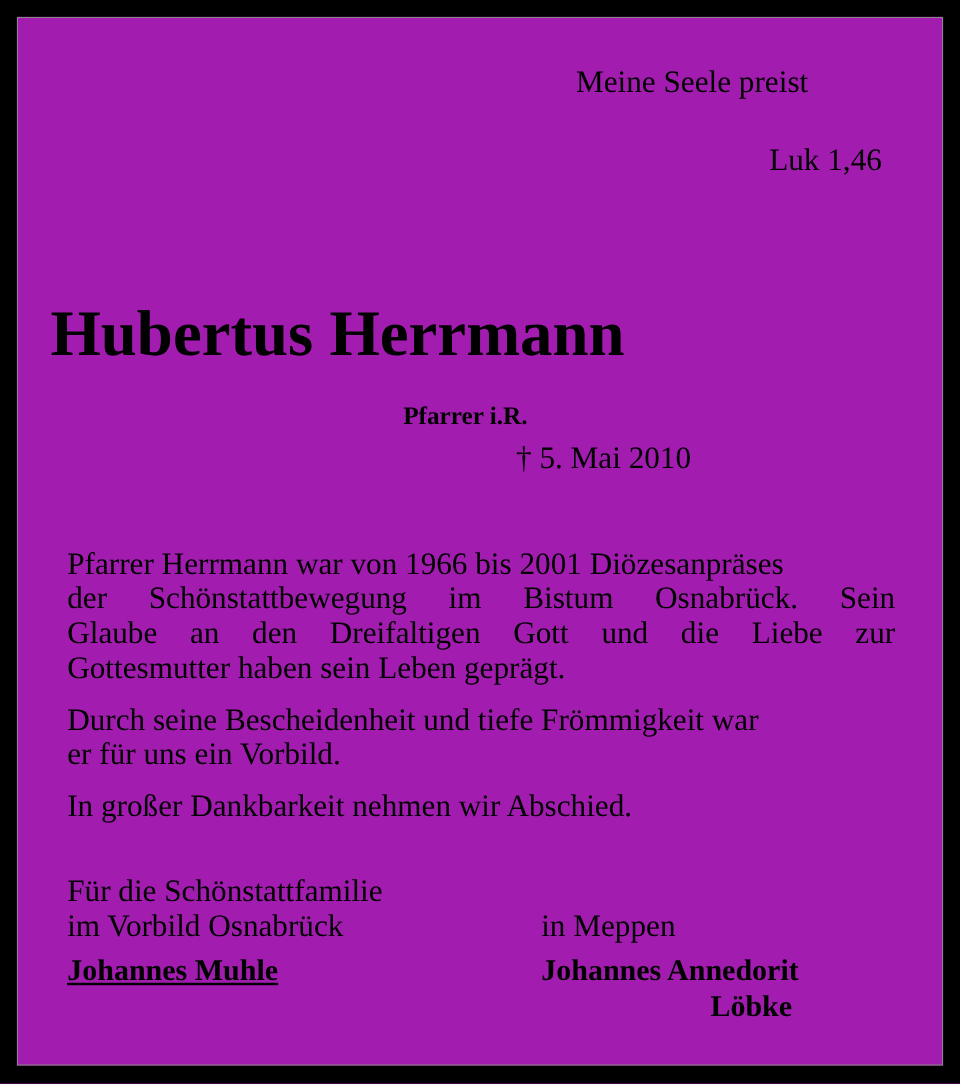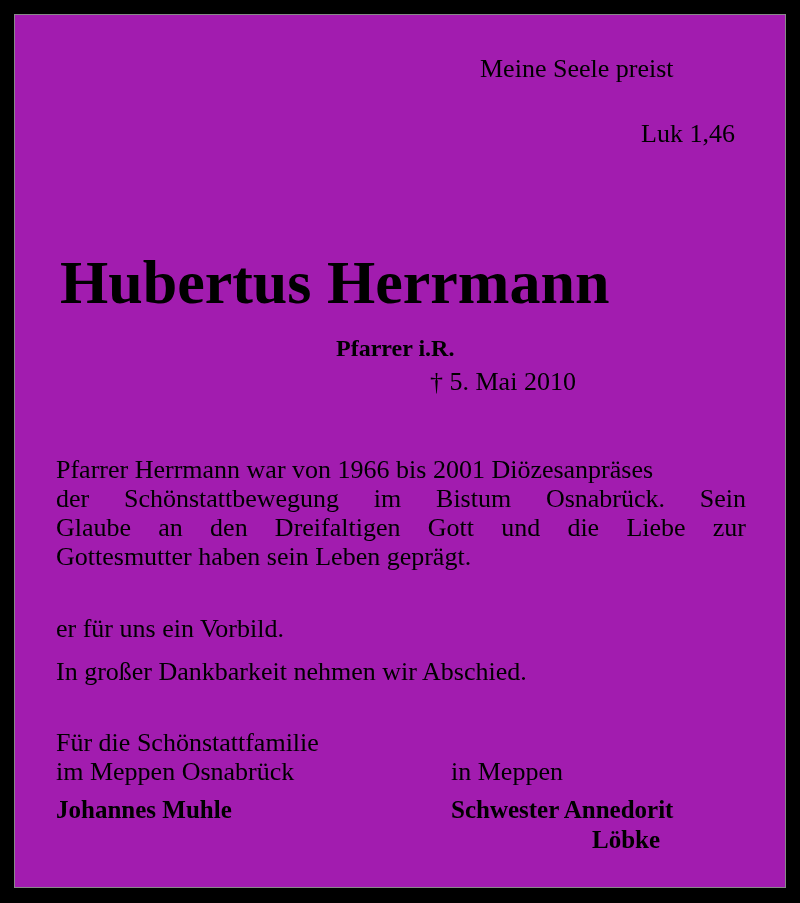--- a/index.html
+++ b/index.html
@@ -11,33 +11,34 @@
     .just { white-space:normal; text-align:justify; text-align-last:left; }
   </style>
 </head>
 <body>
 
 <div class="card">
   <div class="t reg" style="left:466px;top:42px;">Meine Seele preist</div>
   <div class="t reg" style="left:627px;top:107px;">Luk 1,46</div>
 
 
-  <div class="t bold" style="left:46px;top:237px;font-size:62px;">Hubertus Herrmann</div>
-  <div class="t bold" style="left:322px;top:322px;font-size:24px;">Pfarrer i.R.</div>
+  <div class="t bold" style="left:28px;top:237px;font-size:54px;">Hubertus Herrmann</div>
+  <div class="t bold" style="left:322px;top:322px;font-size:21px;">Pfarrer i.R.</div>
   <div class="t reg" style="left:416px;top:355px;">† 5. Mai 2010</div>
 
   <div class="t reg just" style="left:42px;top:443px;width:690px;">Pfarrer Herrmann war von 1966 bis 2001 Diözesanpräses</div>
   <div class="t reg" style="left:42px;top:472px;width:690px;text-align:justify;text-align-last:justify;white-space:normal;">der Schönstattbewegung im Bistum Osnabrück. Sein</div>
   <div class="t reg" style="left:42px;top:501px;width:690px;text-align:justify;text-align-last:justify;white-space:normal;">Glaube an den Dreifaltigen Gott und die Liebe zur</div>
   <div class="t reg" style="left:42px;top:530px;">Gottesmutter haben sein Leben geprägt.</div>
 
+  <div class="t reg" style="left:42px;top:573px;">Durch seine Bescheidenheit und tiefe Frömmigkeit war</div>
   <div class="t reg" style="left:42px;top:602px;">er für uns ein Vorbild.</div>
 
   <div class="t reg" style="left:42px;top:645px;">In großer Dankbarkeit nehmen wir Abschied.</div>
 
   <div class="t reg" style="left:42px;top:716px;">Für die Schönstattfamilie</div>
-  <div class="t reg" style="left:42px;top:745px;">im Meppen Osnabrück</div>
-  <div class="t reg bold" style="left:42px;top:783px;font-size:25px;">Johannes Muhle</div>
+  <div class="t reg" style="left:42px;top:745px;">im Vorbild Osnabrück</div>
+  <div class="t reg bold" style="left:42px;top:783px;font-size:25px;text-decoration:underline;">Johannes Muhle</div>
 
   <div class="t reg" style="left:437px;top:745px;">in Meppen</div>
-  <div class="t reg bold" style="left:437px;top:783px;font-size:25px;">Schwester Annedorit</div>
+  <div class="t reg bold" style="left:437px;top:783px;font-size:25px;">Johannes Annedorit</div>
   <div class="t reg bold" style="left:578px;top:813px;font-size:25px;">Löbke</div>
 </div>
 
 </body></html>

